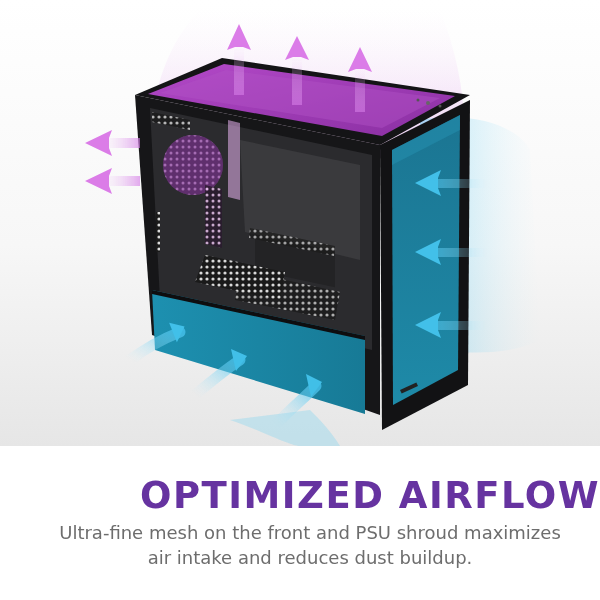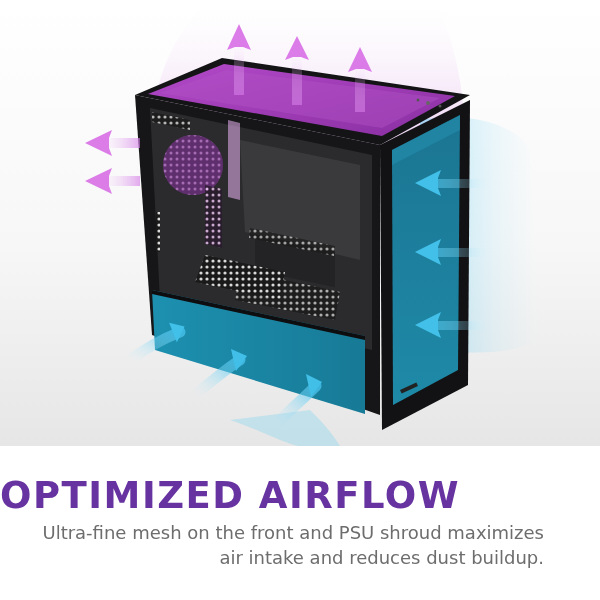--- a/index.html
+++ b/index.html
@@ -10,28 +10,28 @@
       position: relative;
     }
     .hero {
       position: absolute; left: 0; top: 0; width: 600px; height: 446px;
       background: linear-gradient(180deg, #ffffff 0%, #f7f7f7 55%, #e6e6e6 100%);
       overflow: hidden;
     }
     .hero svg { position: absolute; left: 0; top: 0; }
     .headline {
       position: absolute; left: 0; top: 474px; width: 600px;
-      text-align: left;
+      text-align: right;
       font-size: 37px; font-weight: 700; letter-spacing: 1.5px;
       color: #6633a0;
       font-family: "DejaVu Sans", sans-serif;
     }
     .subtitle {
-      position: absolute; left: 24px; top: 520px; width: 520px;
-      text-align: right;
+      position: absolute; left: 50px; top: 520px; width: 520px;
+      text-align: center;
       font-size: 18px; line-height: 25px;
       color: #6d6d6d;
       font-family: "DejaVu Sans", sans-serif;
       font-weight: 400;
     }
   </style>
 </head>
 <body>
 
 <div class="hero">

